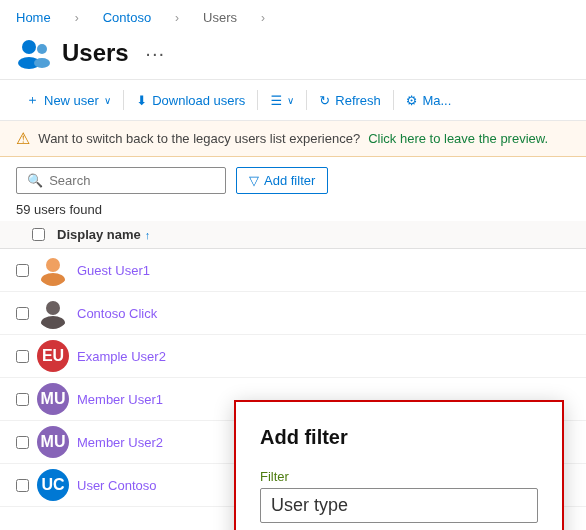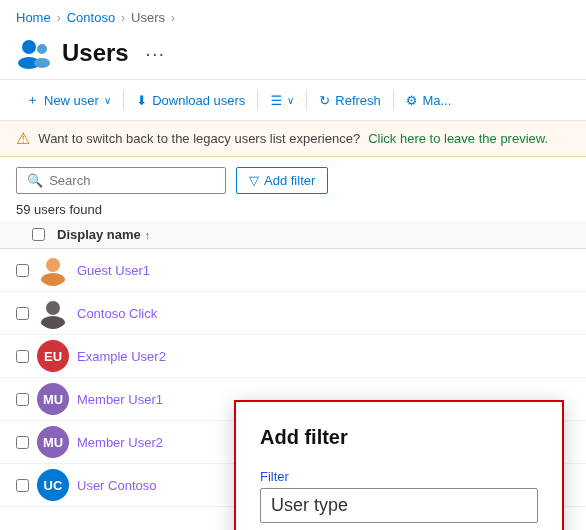--- a/index.html
+++ b/index.html
@@ -1,18 +1,18 @@
 <!DOCTYPE html>
 <html><head>
   <meta charset="utf-8">
   <style>
     * { box-sizing: border-box; margin: 0; padding: 0; }
     body { font-family: 'Segoe UI', sans-serif; font-size: 14px; color: #333; background: #fff; width: 586px; height: 530px; overflow: hidden; }
 
-    .breadcrumb { display: flex; align-items: center; gap: 6px; padding: 10px 16px 6px; font-size: 13px; color: #666; }
+    .breadcrumb { display: flex; align-items: center; gap: 24px; padding: 10px 16px 6px; font-size: 13px; color: #666; }
     .breadcrumb a { color: #0078d4; text-decoration: none; }
     .breadcrumb-sep { color: #999; font-size: 12px; }
 
     .page-header { display: flex; align-items: center; gap: 10px; padding: 4px 16px 8px; }
     .page-header-icon { width: 36px; height: 36px; }
     .page-title { font-size: 24px; font-weight: 600; color: #111; }
     .more-btn { background: none; border: none; cursor: pointer; font-size: 20px; color: #555; padding: 2px 6px; }
 
     .toolbar { display: flex; align-items: center; gap: 0; padding: 6px 16px; border-top: 1px solid #e8e8e8; border-bottom: 1px solid #e8e8e8; }
     .toolbar-btn { display: flex; align-items: center; gap: 5px; background: none; border: none; cursor: pointer; color: #0078d4; font-size: 13px; padding: 5px 10px; white-space: nowrap; }
@@ -33,27 +33,27 @@
     .users-count { padding: 2px 16px 4px; font-size: 13px; color: #333; }
 
     .user-table { width: 100%; }
     .user-table-header { display: flex; align-items: center; gap: 8px; padding: 6px 32px; border-bottom: 1px solid #e0e0e0; background: #faf9f8; }
     .user-table-header input[type=checkbox] { margin-right: 4px; }
     .col-header { font-size: 13px; font-weight: 600; color: #333; display: flex; align-items: center; gap: 4px; }
     .sort-icon { font-size: 11px; color: #0078d4; }
 
     .user-row { display: flex; align-items: center; gap: 8px; padding: 5px 16px; border-bottom: 1px solid #f0f0f0; }
     .user-avatar { width: 32px; height: 32px; border-radius: 50%; overflow: hidden; flex-shrink: 0; }
-    .avatar-circle { width: 32px; height: 32px; border-radius: 50%; display: flex; align-items: center; justify-content: center; font-size: 13px; font-weight: 600; color: #fff; flex-shrink: 0; }
+    .avatar-circle { width: 32px; height: 32px; border-radius: 50%; display: flex; align-items: center; justify-content: center; font-size: 16px; font-weight: 600; color: #fff; flex-shrink: 0; }
     .user-name { color: #8b5cf6; font-size: 13px; cursor: pointer; }
 
     
     .filter-panel-overlay { position: absolute; top: 243px; left: 234px; width: 330px; background: #fff; border: 2px solid #c00; box-shadow: 0 4px 20px rgba(0,0,0,0.2); z-index: 100; padding: 24px; }
     .filter-panel-title { font-size: 20px; font-weight: 600; color: #111; margin-bottom: 20px; }
-    .filter-label { font-size: 13px; color: #1d4ed8; margin-bottom: 4px; }
+    .filter-label { font-size: 13px; color: #4d7c0f; margin-bottom: 4px; }
     .filter-value-display { border: 1px solid #8a8a8a; padding: 6px 10px; font-size: 18px; color: #333; margin-bottom: 14px; border-radius: 2px; }
 
     .content-area { position: relative; }
   </style>
 </head>
 <body>
 
 <div class="breadcrumb">
   <a>Home</a>
   <span class="breadcrumb-sep">›</span>

